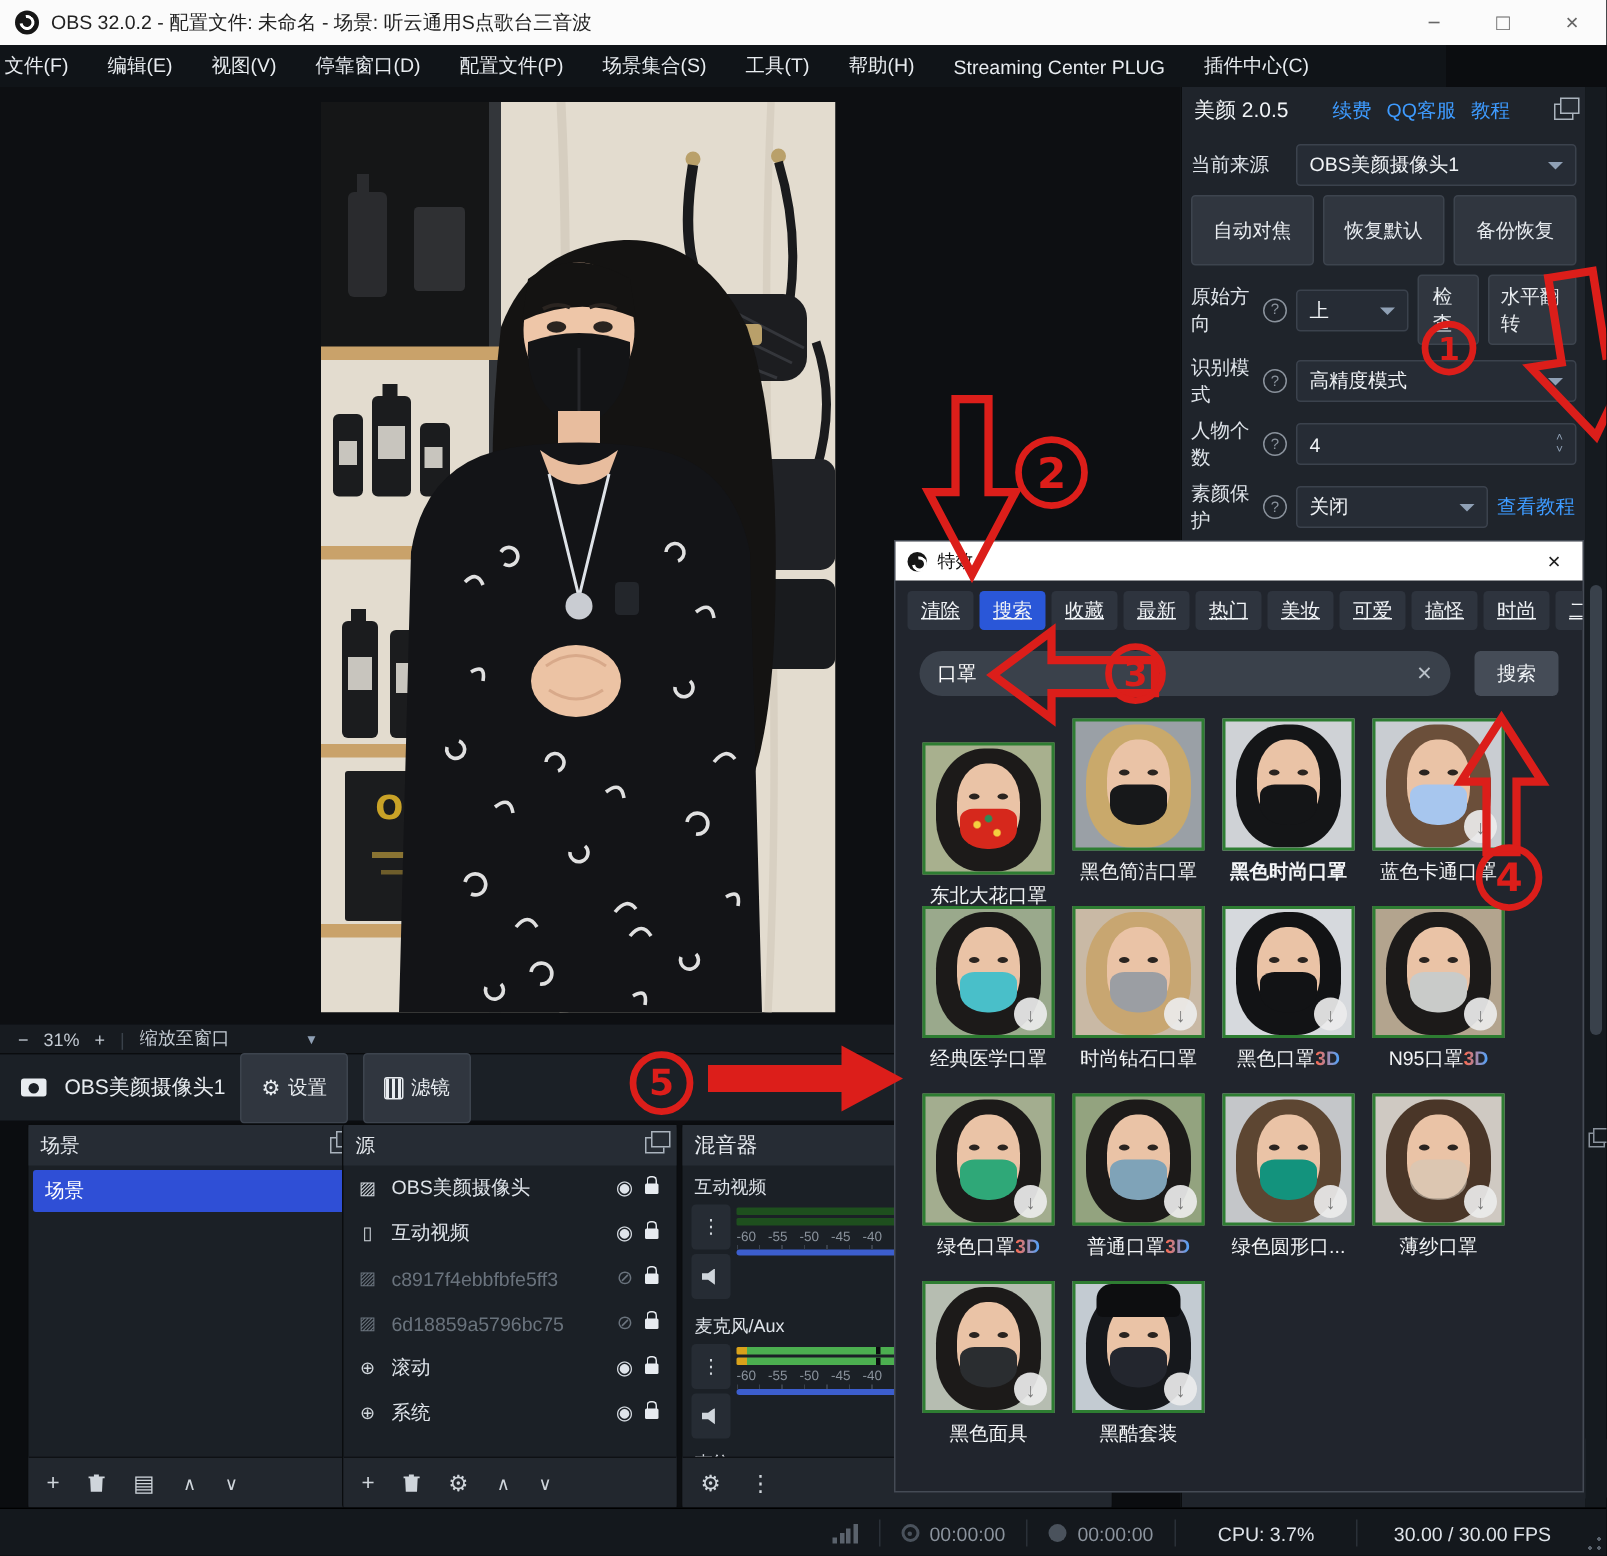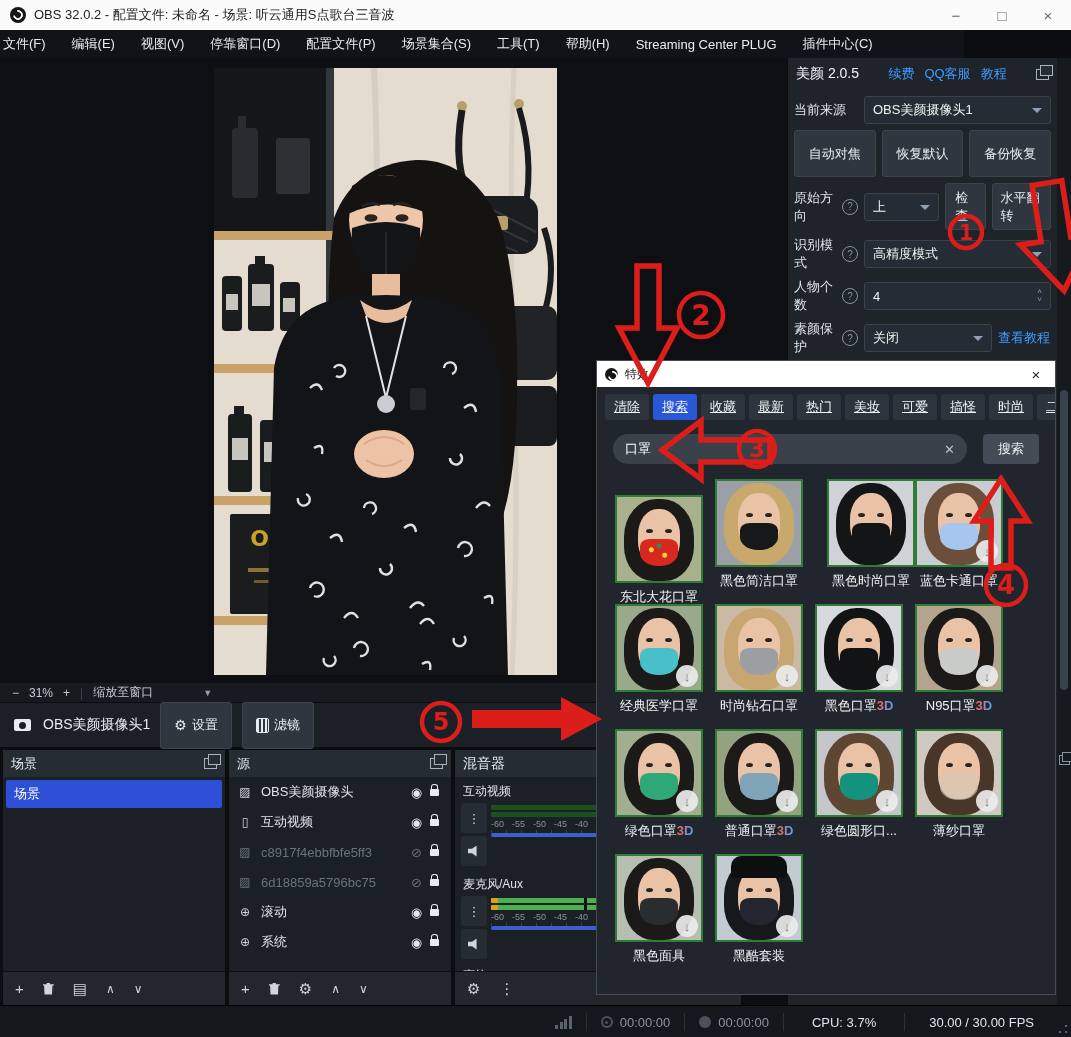--- a/index.html
+++ b/index.html
@@ -262,21 +262,21 @@
   <span class="btn">
       <span class="gear">⚙</span>
       <span>设置</span>
     </span>
   <span class="btn">
       <span class="filmic"></span>
       <span>滤镜</span>
     </span>
 </div>
 
-<div class="dock" style="left:2px;top:749px;width:222px;height:255px;">
+<div class="dock" style="left:18px;top:749px;width:222px;height:255px;">
   <div class="dock-head">
     <span>场景</span>
     <span class="popout"></span>
   </div>
   <div class="dock-body">
     <div class="scene-item">场景</div>
   </div>
   <div class="dock-foot">
     <span>+</span>
     <span class="trash"></span>
@@ -537,21 +537,21 @@
   <div class="cell" style="left: 104px; top: 0px;">
     <div class="thumbx" style="--bg: #9aa0a6; --hair: #c9a96b; --mask: #17181a;">
       <div class="hairball"></div>
       <div class="facial"></div>
       <div class="maskx"></div>
 
     </div>
     <div class="lblx"><span class="lbl-main">黑色简洁口罩</span><span class="lbl-3d"></span></div>
   </div>
 
-  <div class="cell" style="left: 216px; top: 0px;">
+  <div class="cell" style="left: 204px; top: 0px; font-weight: bold;">
     <div class="thumbx" style="--bg: #cfd2d6; --hair: #141517; --mask: #141517;">
       <div class="hairball"></div>
       <div class="facial"></div>
       <div class="maskx"></div>
 
     </div>
     <div class="lblx"><span class="lbl-main">黑色时尚口罩</span><span class="lbl-3d"></span></div>
   </div>
 
   <div class="cell" style="left: 304px; top: 0px;">

